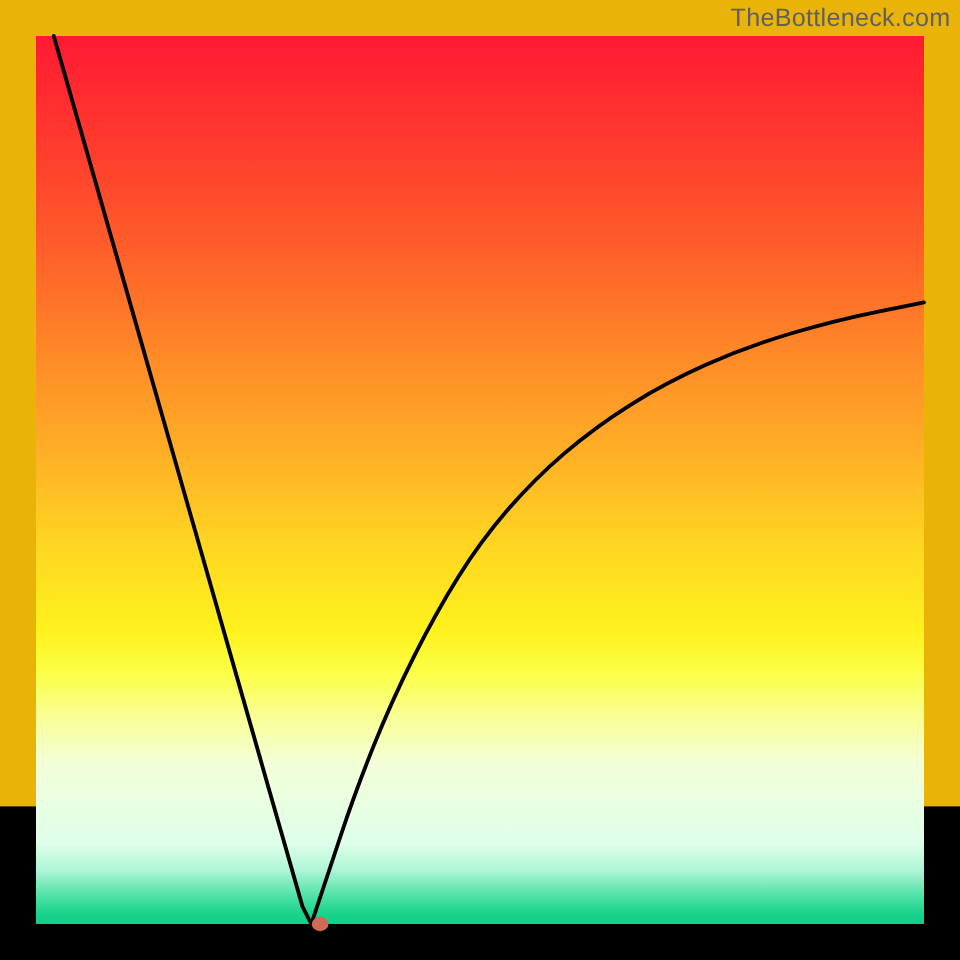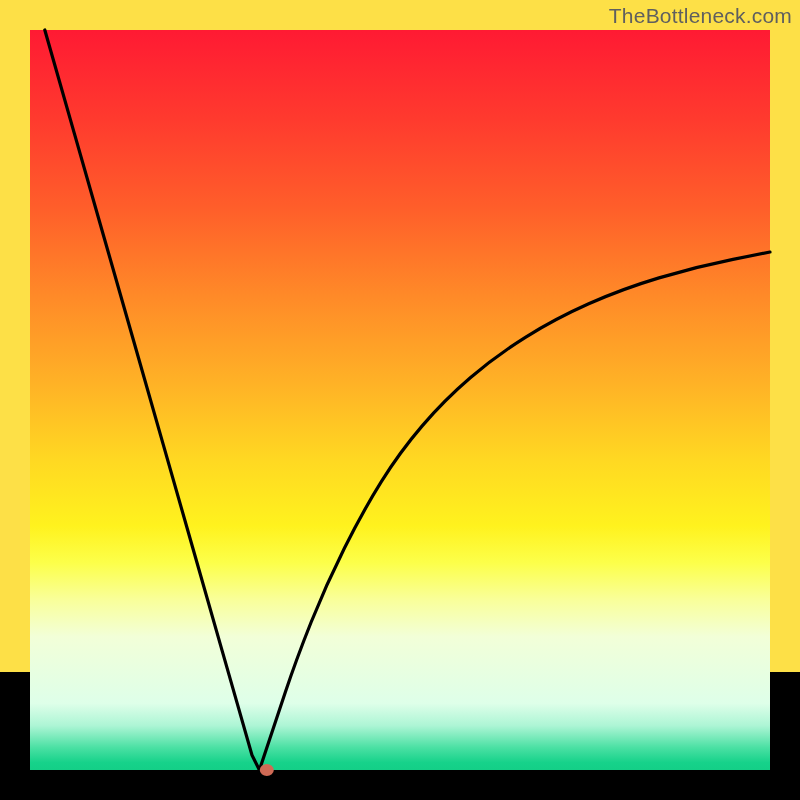--- a/index.html
+++ b/index.html
@@ -8,21 +8,21 @@
     width: 800px;
     height: 800px;
     overflow: hidden;
     background: #000;
     font-family: Arial, Helvetica, sans-serif;
   }
   .frame {
     position: relative;
     width: 800px;
     height: 672px;
-    background: #fde047;
+    background: #eab308;
   }
   .plot-area {
     position: absolute;
     left: 30px;
     top: 30px;
     width: 740px;
     height: 740px;
     background: linear-gradient(to bottom,
       #ff1a33 0%,
       #ff3a2e 12%,

